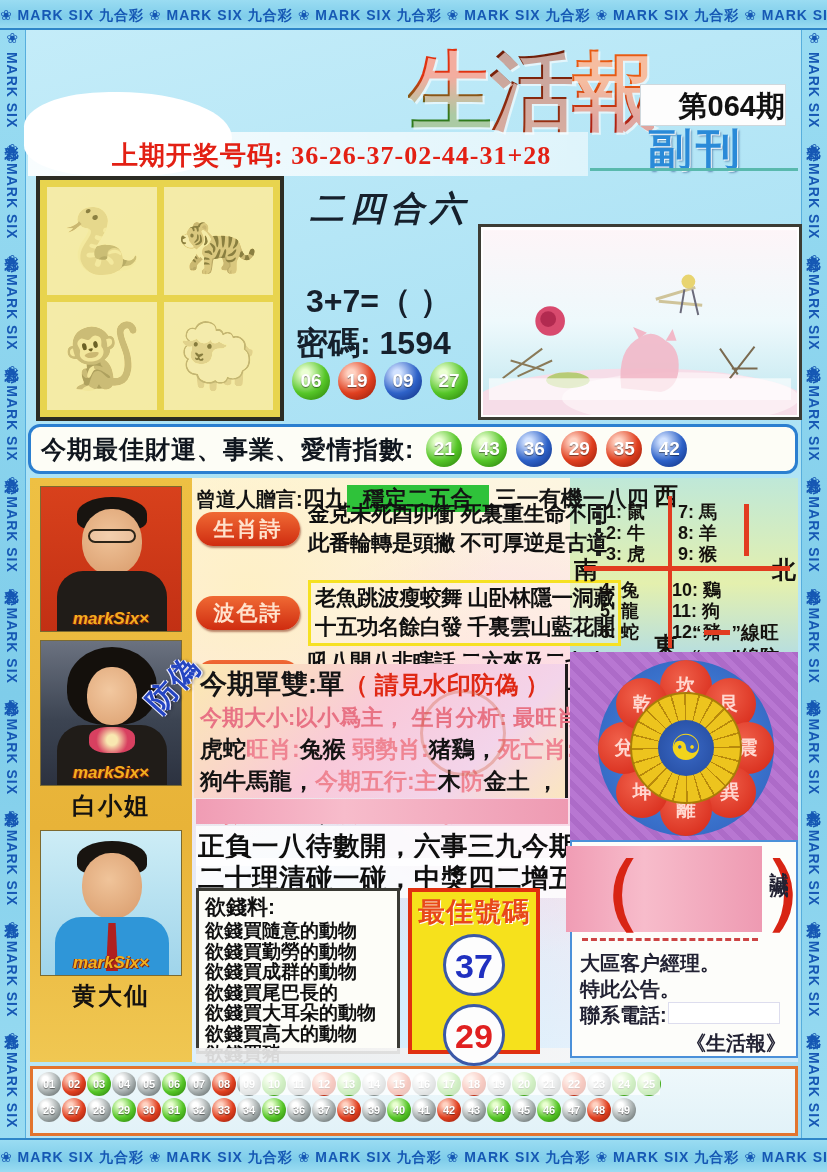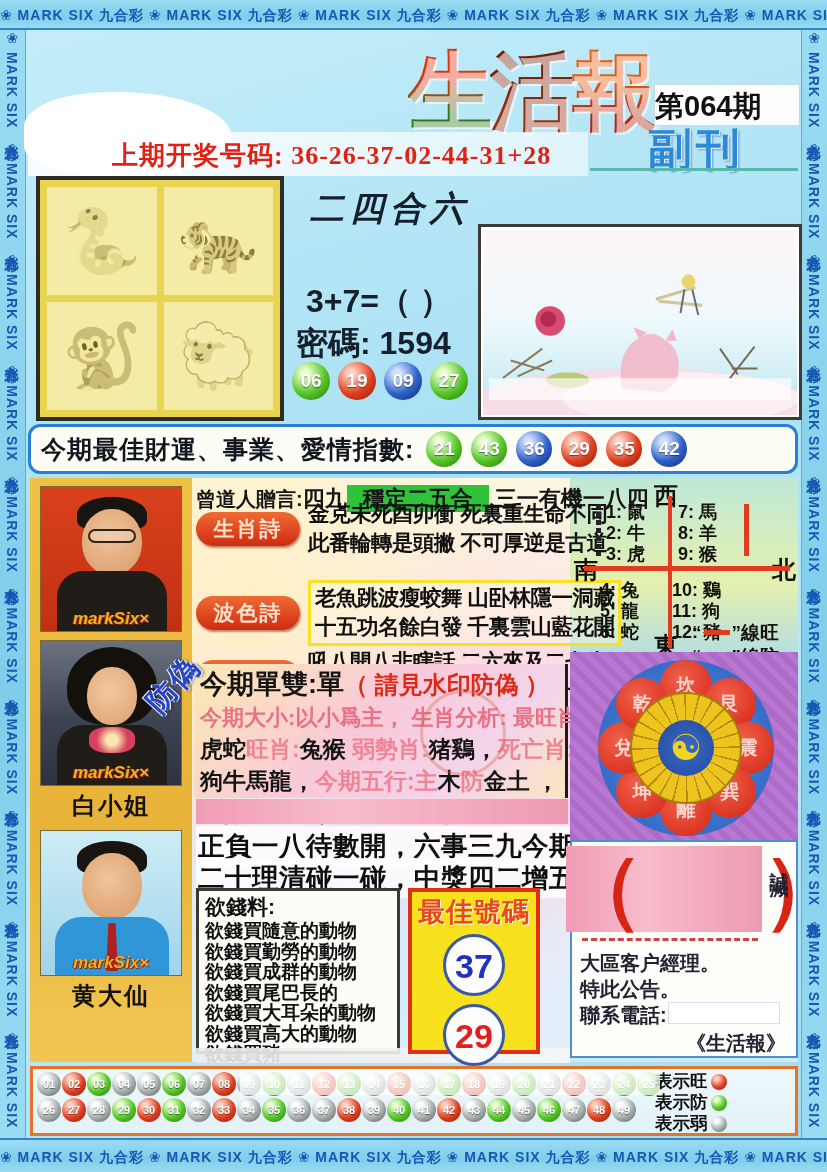--- a/index.html
+++ b/index.html
@@ -18,22 +18,22 @@
   #border-right{left:801px;border-left:1px solid #57aedd;}
 
   
   #masthead-title{left:408px;top:34px;font-size:86px;font-weight:bold;letter-spacing:-4px;
      text-shadow:2px 2px 0 rgba(255,255,255,.6);}
   #masthead-title .t1{background:linear-gradient(180deg,#e03210 35%,#2f7a1c 75%);-webkit-background-clip:text;background-clip:text;color:transparent;}
   #masthead-title .t2{background:linear-gradient(180deg,#6a1c08,#a03212);-webkit-background-clip:text;background-clip:text;color:transparent;}
   #masthead-title .t3{background:linear-gradient(180deg,#e85a12 40%,#b02212 80%);-webkit-background-clip:text;background-clip:text;color:transparent;}
   #masthead-sub{left:648px;top:96px;font-size:44px;font-weight:bold;color:#2a8ad8;
      text-shadow:1px 1px 0 #fff,2px 2px 2px rgba(20,60,120,.5);letter-spacing:4px;margin-top:24px;}
-  #issue-box{left:654px;top:84px;width:146px;height:42px;background:#fdfdfd;border:1px solid #cfd8dd;
-     font-size:29px;font-weight:bold;color:#111;text-align:left;line-height:42px;}
+  #issue-box{left:640px;top:84px;width:146px;height:42px;background:#fdfdfd;border:1px solid #cfd8dd;
+     font-size:29px;font-weight:bold;color:#111;text-align:right;line-height:42px;}
   #prev-band{left:28px;top:132px;width:560px;height:44px;background:linear-gradient(90deg,rgba(255,255,255,.9),rgba(255,255,255,.55));}
   #prev-draw{left:112px;top:138px;font-size:26px;font-weight:bold;color:#e32014;letter-spacing:1px;font-family:Liberation Serif, serif;}
   #teal-line{left:590px;top:168px;width:208px;height:3px;background:#59b9ad;}
   .white-blob{background:#fff;border-radius:45% 60% 50% 40%;}
 
   
   #four-panel{left:36px;top:176px;width:248px;height:245px;background:#2c2c24;padding:4px;}
   #four-panel .frame{width:100%;height:100%;background:#e8d44e;display:grid;grid-template-columns:1fr 1fr;grid-template-rows:1fr 1fr;gap:7px;padding:7px;}
   #four-panel .panel{background:linear-gradient(150deg,#faf6e2,#f1e9c8);display:flex;align-items:center;justify-content:center;
      font-size:64px;filter:sepia(.85) saturate(.45) opacity(.55);}
@@ -467,30 +467,16 @@
         <span class="ball gray small-ball">41</span>
         <span class="ball red small-ball">42</span>
         <span class="ball gray small-ball">43</span>
         <span class="ball green small-ball">44</span>
         <span class="ball gray small-ball">45</span>
         <span class="ball green small-ball">46</span>
         <span class="ball gray small-ball">47</span>
         <span class="ball red small-ball">48</span>
         <span class="ball gray small-ball">49</span>
       </div>
-    <div id="bottom-legend">
-      <div class="legend-item">
-          <span>表示旺</span>
-          <span class="legend-ball ball red"></span>
-        </div>
-      <div class="legend-item">
-          <span>表示防</span>
-          <span class="legend-ball ball green"></span>
-        </div>
-      <div class="legend-item">
-          <span>表示弱</span>
-          <span class="legend-ball ball gray"></span>
-        </div>
-    </div>
   </div>
   <div class="abs" id="row1-blur"></div>
 
 </div>
 
 </body></html>

